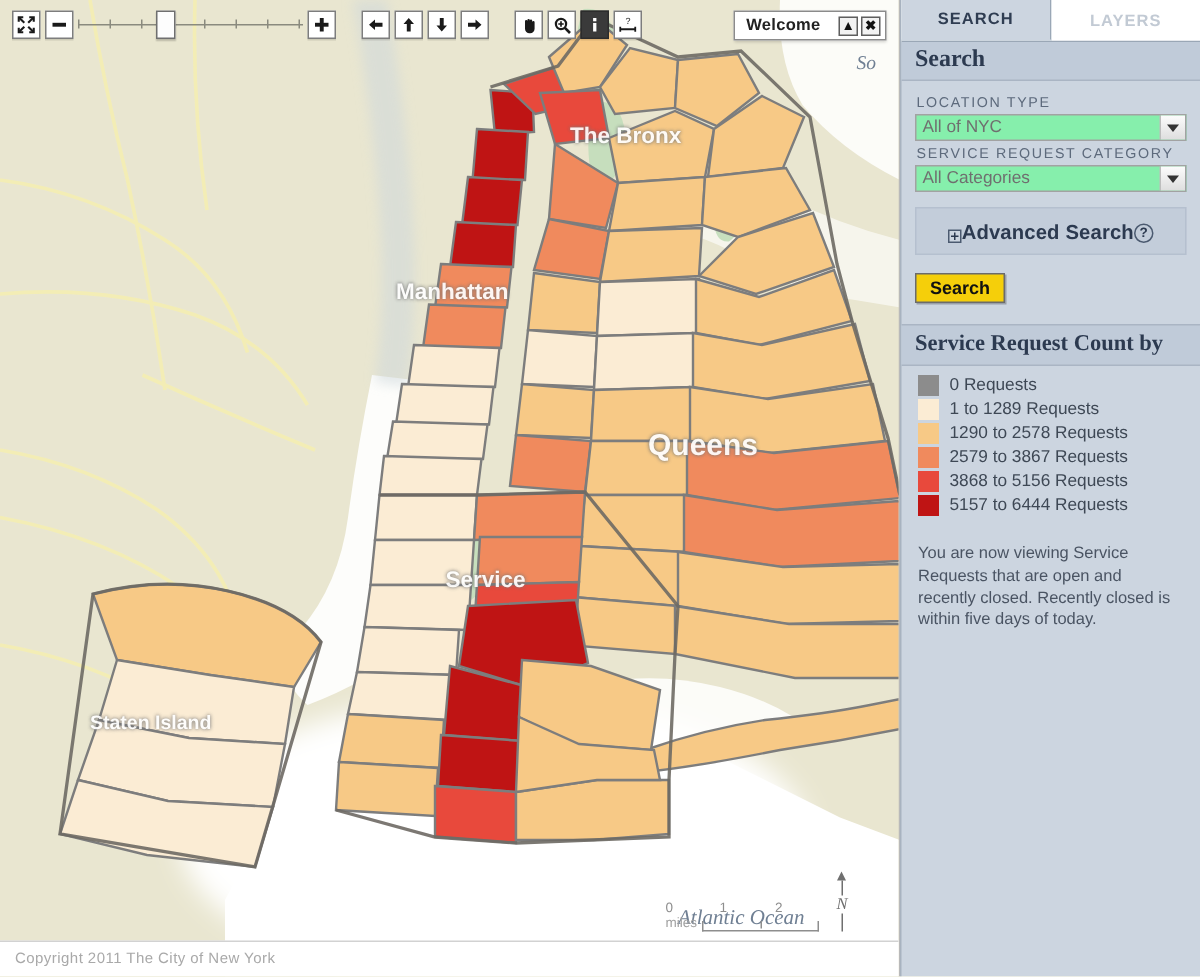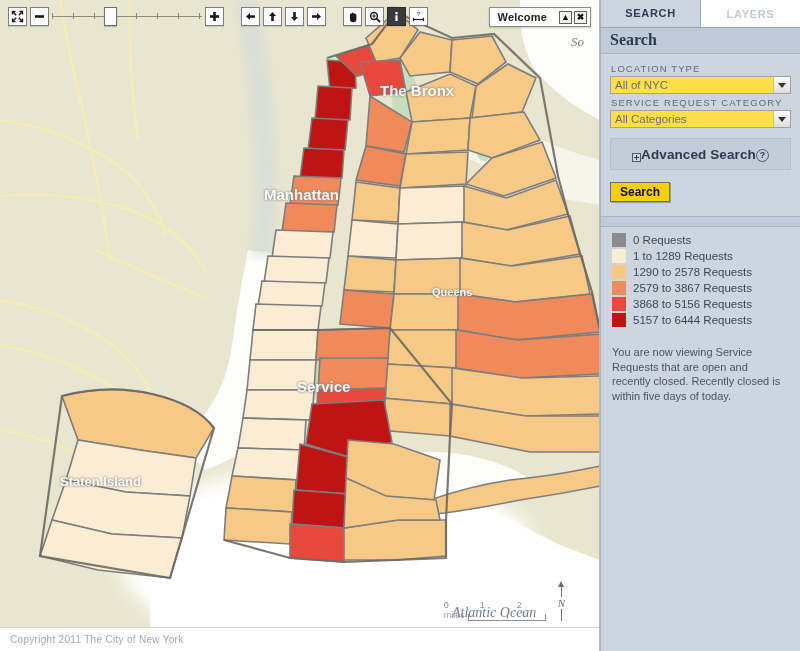--- a/index.html
+++ b/index.html
@@ -132,21 +132,21 @@
     font-size:16px;padding:3px 0 4px 9px;
     border-bottom:1px solid #aab5c4;
   }
   .panel-body{padding:6px 9px 0 9px;}
   .field-label{
     font-size:9.5px;color:#5d6a7c;letter-spacing:1.1px;
     margin:3px 0 2px 1px;text-transform:uppercase;
   }
   .select-wrap{
     position:relative;height:18px;margin-bottom:2px;
-    background:#fde047;border:1px solid #a2a2a2;box-sizing:border-box;
+    background:#86efac;border:1px solid #a2a2a2;box-sizing:border-box;
     display:flex;align-items:center;cursor:pointer;
   }
   .select-wrap .sel-val{
     flex:1;font-size:11.5px;color:#6f6f6f;padding-left:4px;
     overflow:hidden;white-space:nowrap;
   }
   .sel-arrow{
     width:16px;height:16px;margin-right:0px;
     background:linear-gradient(#fcfcfc,#dedede);
     border-left:1px solid #bdbdbd;
@@ -332,21 +332,21 @@
         <path d="M327,58 L372,44 L396,12 L452,38 L494,34 L540,78 L558,176 L568,214
                  L592,292 L600,330"></path>
         <path d="M253,330 L318,330 L390,328 L452,404 L450,436 L446,520 L446,558
                  L344,562 L290,558 L224,540"></path>
         <path d="M62,396 Q108,384 152,394 Q196,404 214,428 L170,578 L40,556 Z"></path>
       </g>
     </svg>
 
     <div class="map-label" style="left:380px;top:82px;font-size:15px;">The Bronx</div>
     <div class="map-label" style="left:264px;top:186px;font-size:15px;">Manhattan</div>
-    <div class="map-label" style="left:432px;top:286px;font-size:11px;">Queens</div>
+    <div class="map-label" style="left:432px;top:286px;font-size:20px;">Queens</div>
     <div class="map-label" style="left:297px;top:378px;font-size:15px;">Service</div>
     <div class="map-label" style="left:60px;top:474px;font-size:13px;">Staten Island</div>
 
     <div class="water-label" style="left:571px;top:34px;font-size:13px;">So</div>
     <div class="water-label" style="left:452px;top:605px;font-size:14px;">Atlantic Ocean</div>
 
     <div id="map-toolbar">
 
       <div class="tb-btn" title="Full Extent">
         <svg width="13" height="13" viewBox="0 0 13 13">
@@ -506,20 +506,21 @@
           <span class="plus-box"></span>
           <span id="adv-text">Advanced Search</span>
           <span class="qmark">?</span>
         </div>
       </div>
 
       <div id="search-btn">Search</div>
     </div>
 
     <div id="legend-head">
+      <div>Service Request Count by</div>
     </div>
 
     <div id="legend-list">
       <div class="legend-row">
         <span class="legend-sw" style="background:#8c8c8c;"></span>
         <span class="legend-txt">0 Requests</span>
       </div>
       <div class="legend-row">
         <span class="legend-sw" style="background:#fbecd4;"></span>
         <span class="legend-txt">1 to 1289 Requests</span>

